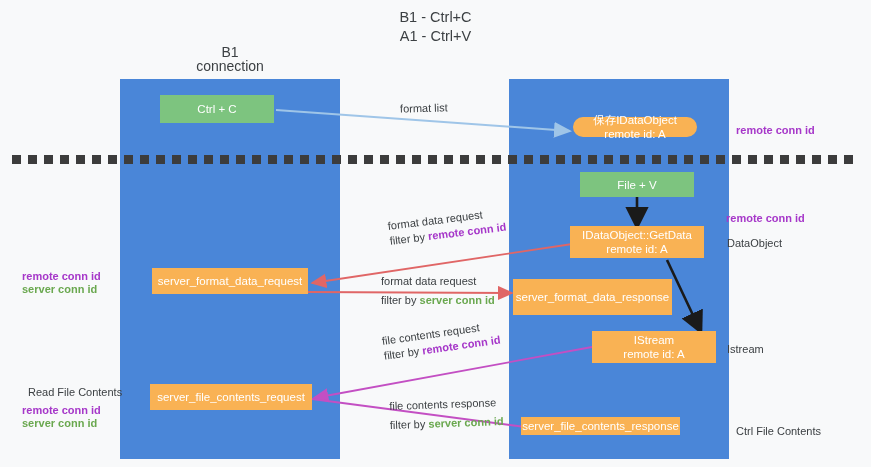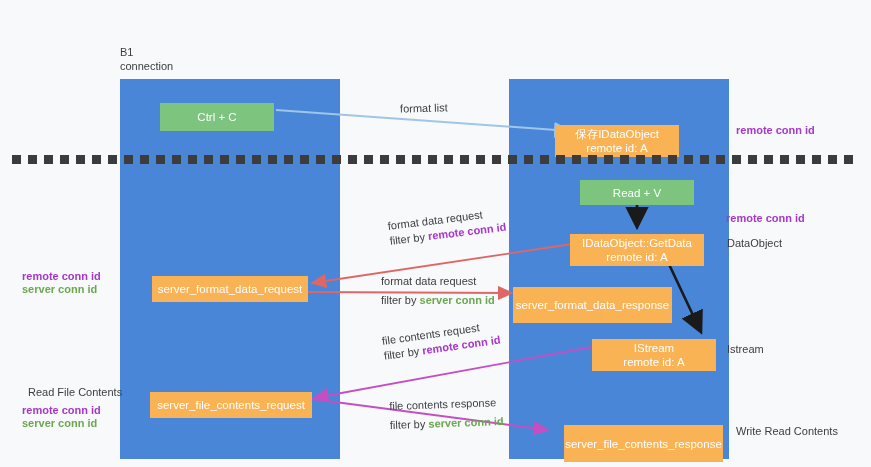--- a/index.html
+++ b/index.html
@@ -17,22 +17,22 @@
   }
   .lane {
     position: absolute;
     background: #4a86d8;
   }
   #lane-b1 { left: 120px; top: 79px; width: 220px; height: 380px; }
   #lane-a1 { left: 509px; top: 79px; width: 220px; height: 380px; }
 
   .col-head {
     position: absolute;
-    text-align: left;
-    font-size: 11px;
+    text-align: center;
+    font-size: 14px;
     color: #3c4043;
     line-height: 14px;
     white-space: pre-line;
   }
   #head-b1 { left: 120px; top: 45px; width: 220px; }
   #head-a1 { left: 509px; top: 45px; width: 220px; }
 
   #title {
     position: absolute;
     left: 0; top: 8px;
@@ -49,21 +49,20 @@
     display: flex;
     flex-direction: column;
     align-items: center;
     justify-content: center;
     text-align: center;
     color: #ffffff;
     font-size: 11.5px;
     line-height: 14px;
     box-sizing: border-box;
     white-space: pre-line;
-    margin-top: 8px;
   }
   .box.green { background: #7dc47f; }
   .box.orange { background: #f9b254; }
 
   .lbl {
     position: absolute;
     font-size: 11px;
     color: #3c4043;
     line-height: 14px;
     white-space: pre-line;
@@ -94,20 +93,22 @@
     width: 847px; height: 9px;
     background: repeating-linear-gradient(to right,
       #3c3c3c 0px, #3c3c3c 9px, rgba(0,0,0,0) 9px, rgba(0,0,0,0) 16px);
   }
 </style>
 </head>
 <body>
 
 <div id="canvas">
 
+  <div id="title">B1 - Ctrl+C
+A1 - Ctrl+V</div>
 
   <div class="col-head" id="head-b1">B1
 connection</div>
 
   <div class="lane" id="lane-b1"></div>
   <div class="lane" id="lane-a1"></div>
 
   <svg id="wires">
     <defs>
       <marker id="ah-blue" markerWidth="9" markerHeight="8" refX="8" refY="4" orient="auto">
@@ -132,38 +133,38 @@
 
     <line x1="579" y1="243" x2="312" y2="283" stroke="#e06666" stroke-width="1.8" marker-end="url(#ah-red)"></line>
     <line x1="306" y1="292" x2="512" y2="293" stroke="#e06666" stroke-width="1.8" marker-end="url(#ah-red)"></line>
 
     <line x1="592" y1="347" x2="314" y2="398" stroke="#c34fc3" stroke-width="1.8" marker-end="url(#ah-mag)"></line>
     <line x1="312" y1="399" x2="548" y2="430" stroke="#c34fc3" stroke-width="1.8" marker-end="url(#ah-mag)"></line>
   </svg>
 
   <div class="box green" style="left:160px; top:95px; width:114px; height:28px;">Ctrl + C</div>
 
-  <div class="box orange" style="left:555px; top:117px; width:124px; height:32px;">保存IDataObject
+  <div class="box orange" style="left:573px; top:117px; width:124px; height:20px;border-radius:15px;">保存IDataObject
 remote id: A</div>
 
-  <div class="box green" style="left:580px; top:172px; width:114px; height:25px;">Read + V</div>
+  <div class="box green" style="left:580px; top:172px; width:114px; height:25px;">File + V</div>
 
   <div class="box orange" style="left:570px; top:226px; width:134px; height:32px;">IDataObject::GetData
 remote id: A</div>
 
   <div class="box orange" style="left:152px; top:268px; width:156px; height:26px;">server_format_data_request</div>
 
   <div class="box orange" style="left:513px; top:279px; width:159px; height:36px;">server_format_data_response</div>
 
   <div class="box orange" style="left:592px; top:331px; width:124px; height:32px;">IStream
 remote id: A</div>
 
   <div class="box orange" style="left:150px; top:384px; width:162px; height:26px;text-align:center;">server_file_contents_request</div>
 
-  <div class="box orange" style="left:564px; top:417px; width:159px; height:37px;">server_file_contents_response</div>
+  <div class="box orange" style="left:521px; top:417px; width:159px; height:18px;">server_file_contents_response</div>
 
   <div class="divider"></div>
 
   <div class="edge-lbl" style="left:400px; top:101px; transform: rotate(-1.5deg);">
     <span>format list</span>
   </div>
 
   <div class="edge-lbl" style="left:387px; top:219px; transform: rotate(-7deg); transform-origin: left top;">
     <div>format data request</div>
     <div>
@@ -193,21 +194,21 @@
   </div>
 
   <div class="lbl purple" style="left:736px; top:123px;">remote conn id</div>
 
   <div class="lbl purple" style="left:726px; top:211px;">remote conn id</div>
 
   <div class="lbl" style="left:727px; top:236px;">DataObject</div>
 
   <div class="lbl" style="left:727px; top:342px;">Istream</div>
 
-  <div class="lbl" style="left:736px; top:424px;">Write Read Contents</div>
+  <div class="lbl" style="left:736px; top:424px;">Ctrl File Contents</div>
 
   <div class="lbl purple" style="left:22px; top:269px;">remote conn id</div>
   <div class="lbl green" style="left:22px; top:282px;">server conn id</div>
 
   <div class="lbl" style="left:28px; top:385px;">Read File Contents</div>
   <div class="lbl purple" style="left:22px; top:403px;">remote conn id</div>
   <div class="lbl green" style="left:22px; top:416px;">server conn id</div>
 
 </div>
 

